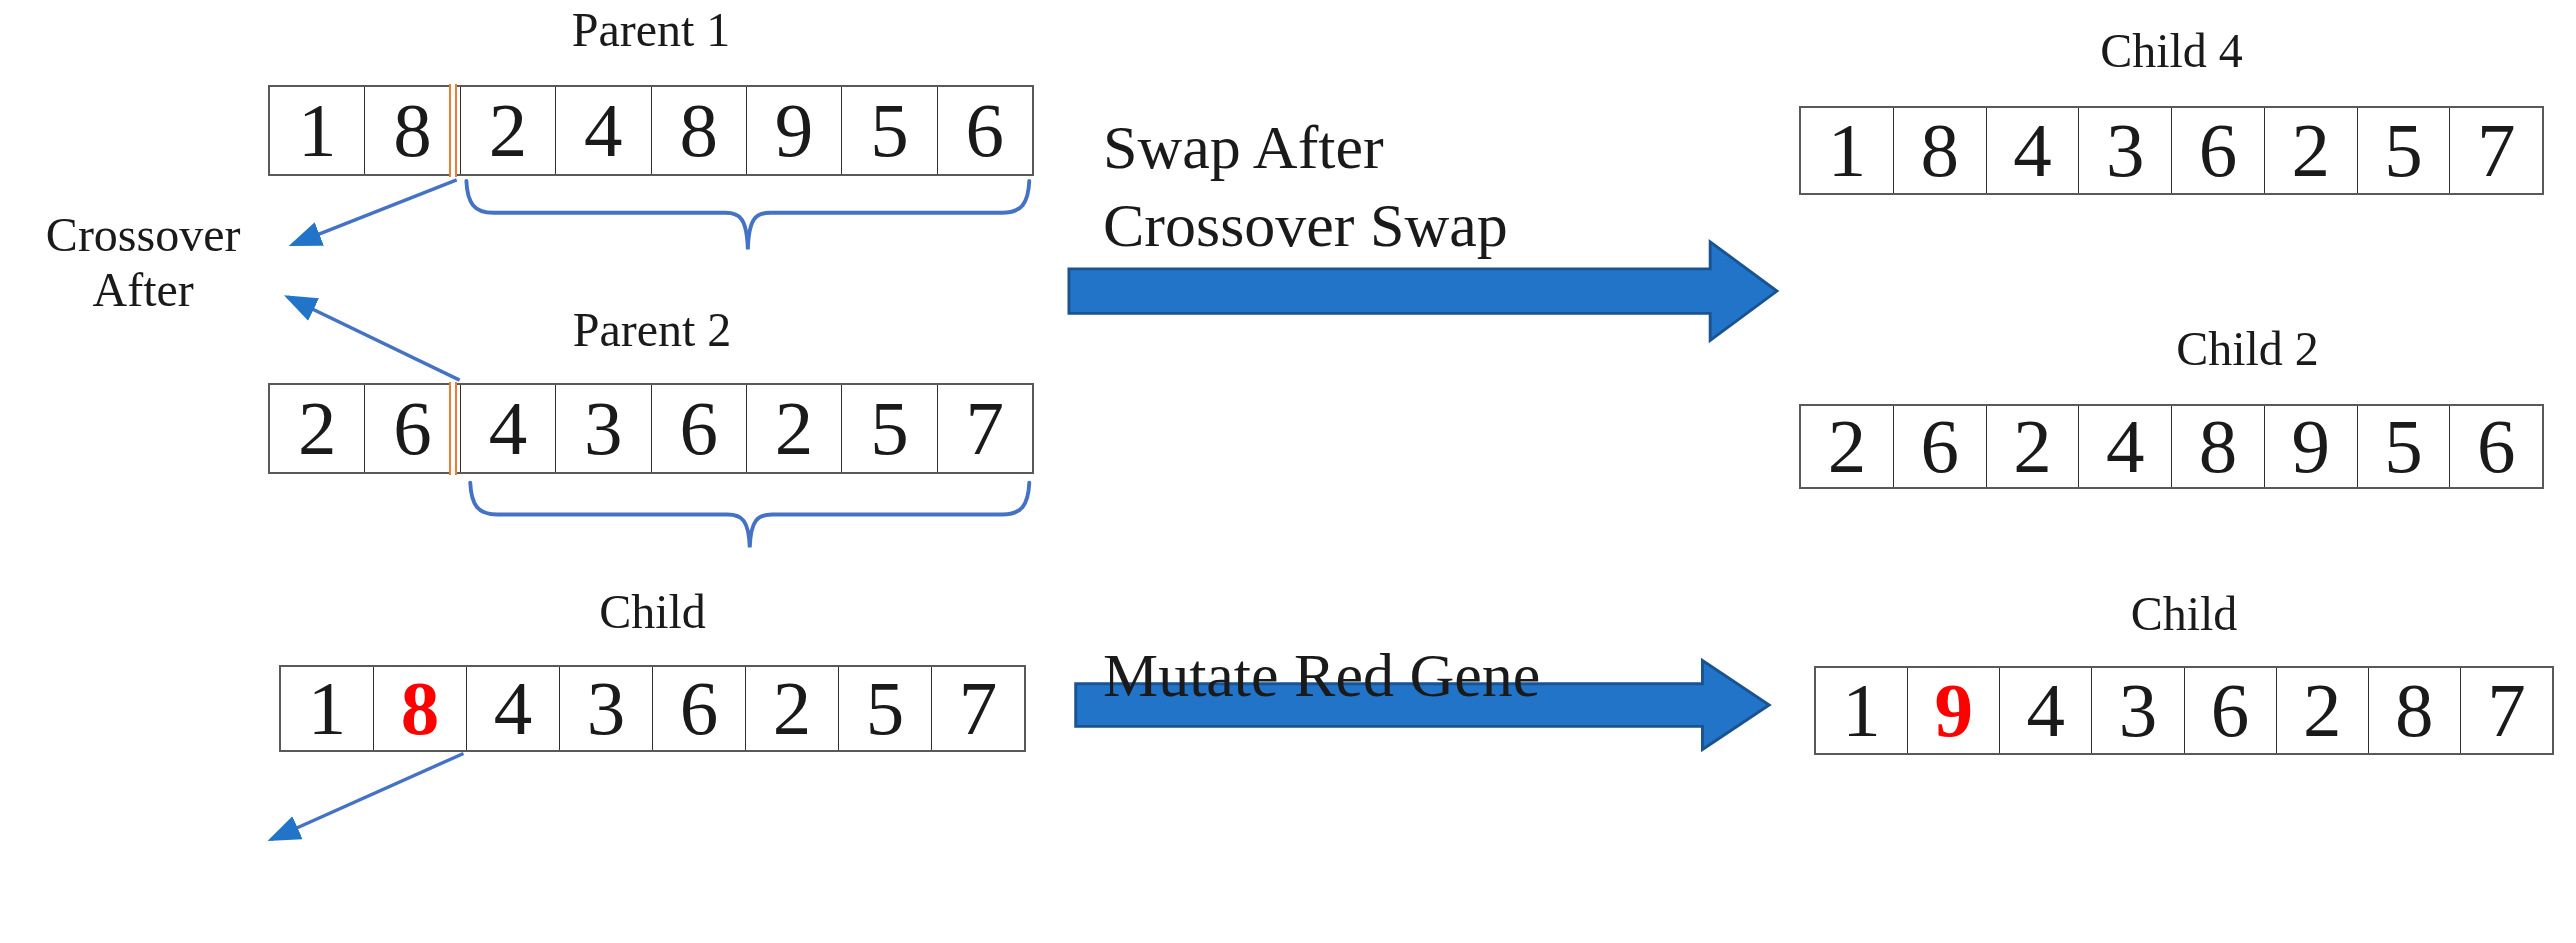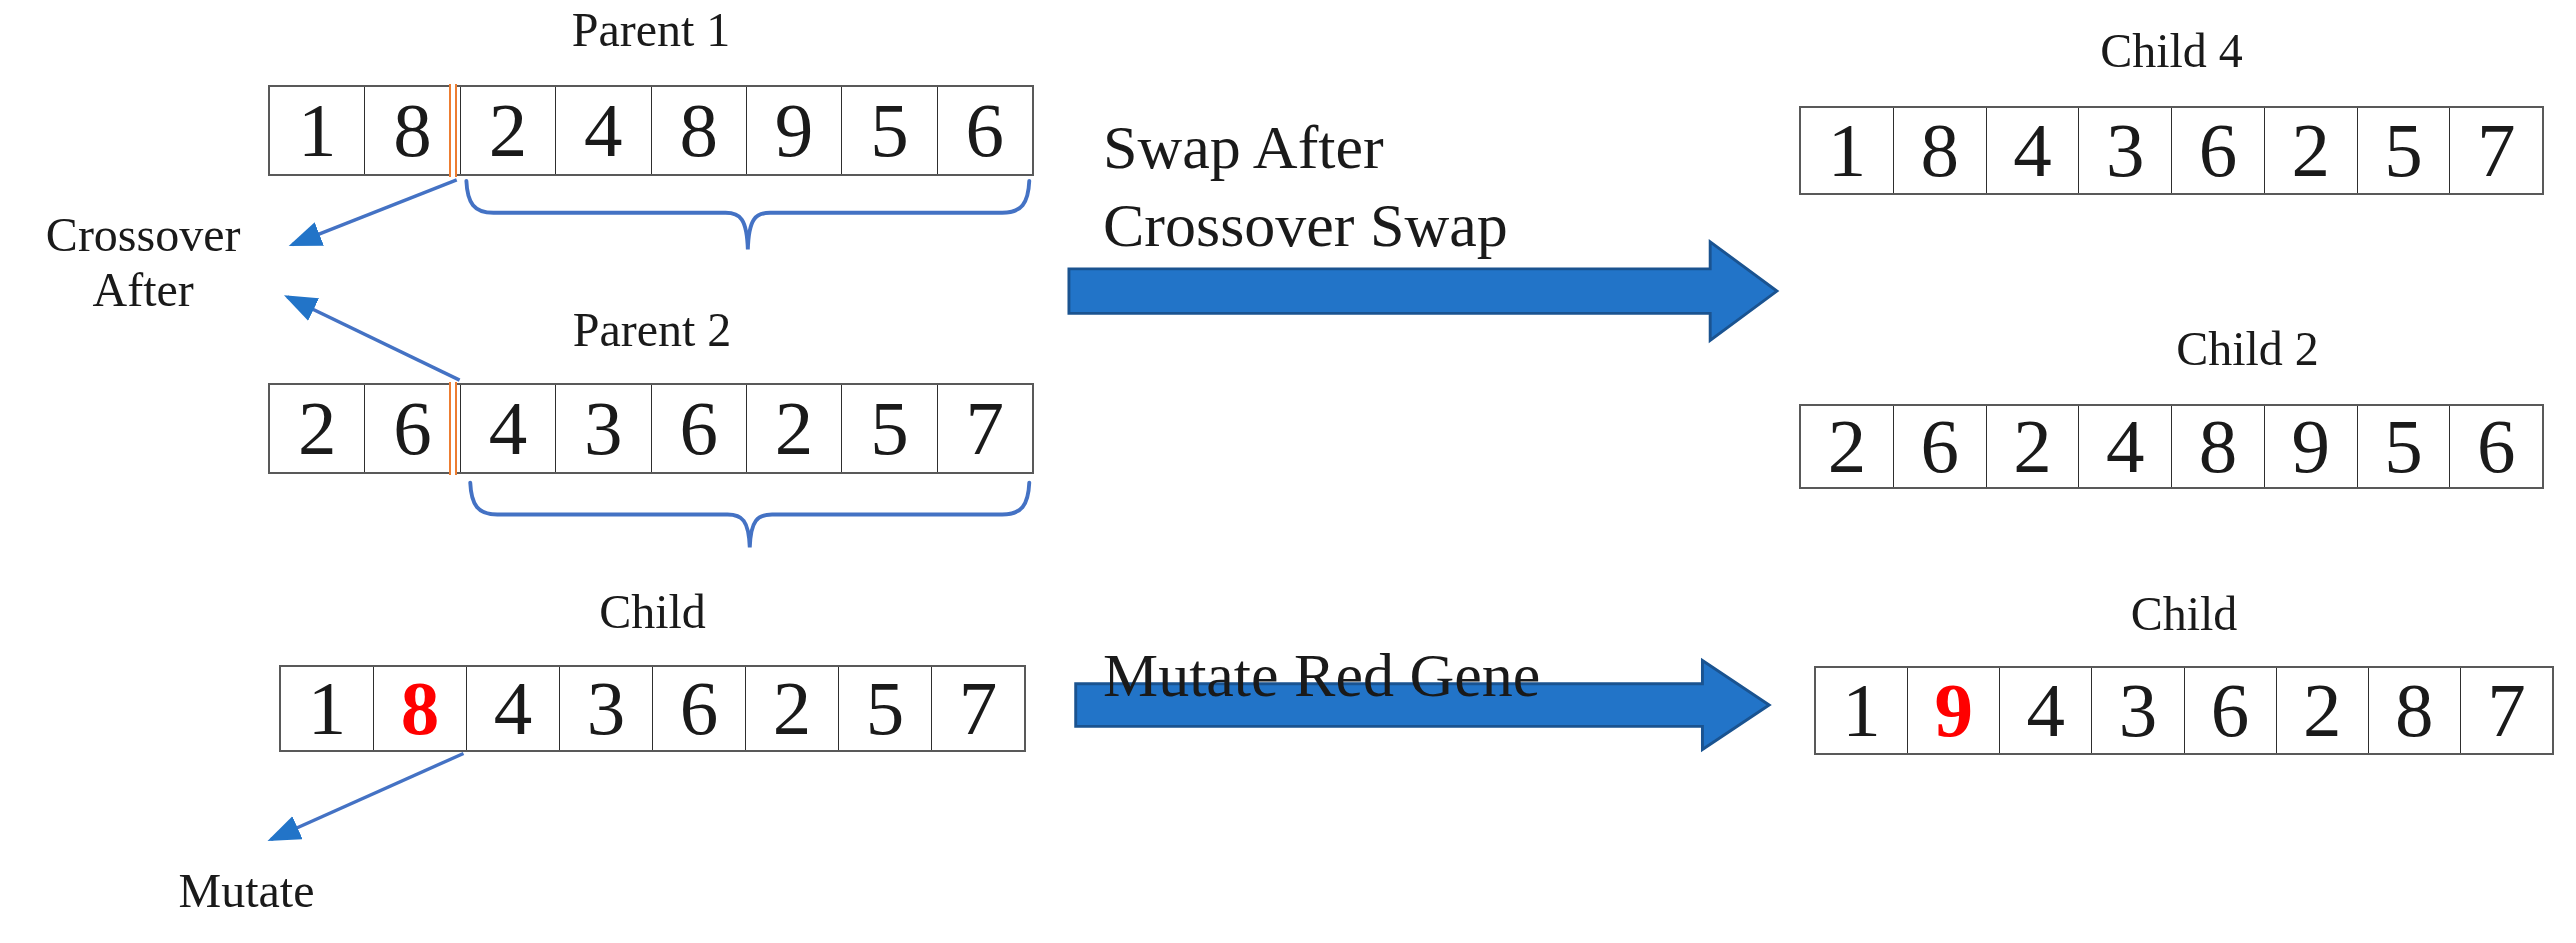--- a/index.html
+++ b/index.html
@@ -153,21 +153,20 @@
     <div class="gene-cell">1</div>
     <div class="gene-cell red">8</div>
     <div class="gene-cell">4</div>
     <div class="gene-cell">3</div>
     <div class="gene-cell">6</div>
     <div class="gene-cell">2</div>
     <div class="gene-cell">5</div>
     <div class="gene-cell">7</div>
   </div>
 
-  <div class="abs side-label" style="left:143px;top:863px;width:207px;">Mutate</div>
 
   <div class="abs caption" style="left:1103px;top:600px;width:600px;margin-top:36px;">Mutate Red Gene</div>
 
   <div class="abs seq-title" style="left:1814px;top:588px;width:740px;">Child</div>
   <div class="abs gene-table" style="left:1814px;top:666px;width:740px;height:89px;">
     <div class="gene-cell">1</div>
     <div class="gene-cell red">9</div>
     <div class="gene-cell">4</div>
     <div class="gene-cell">3</div>
     <div class="gene-cell">6</div>

